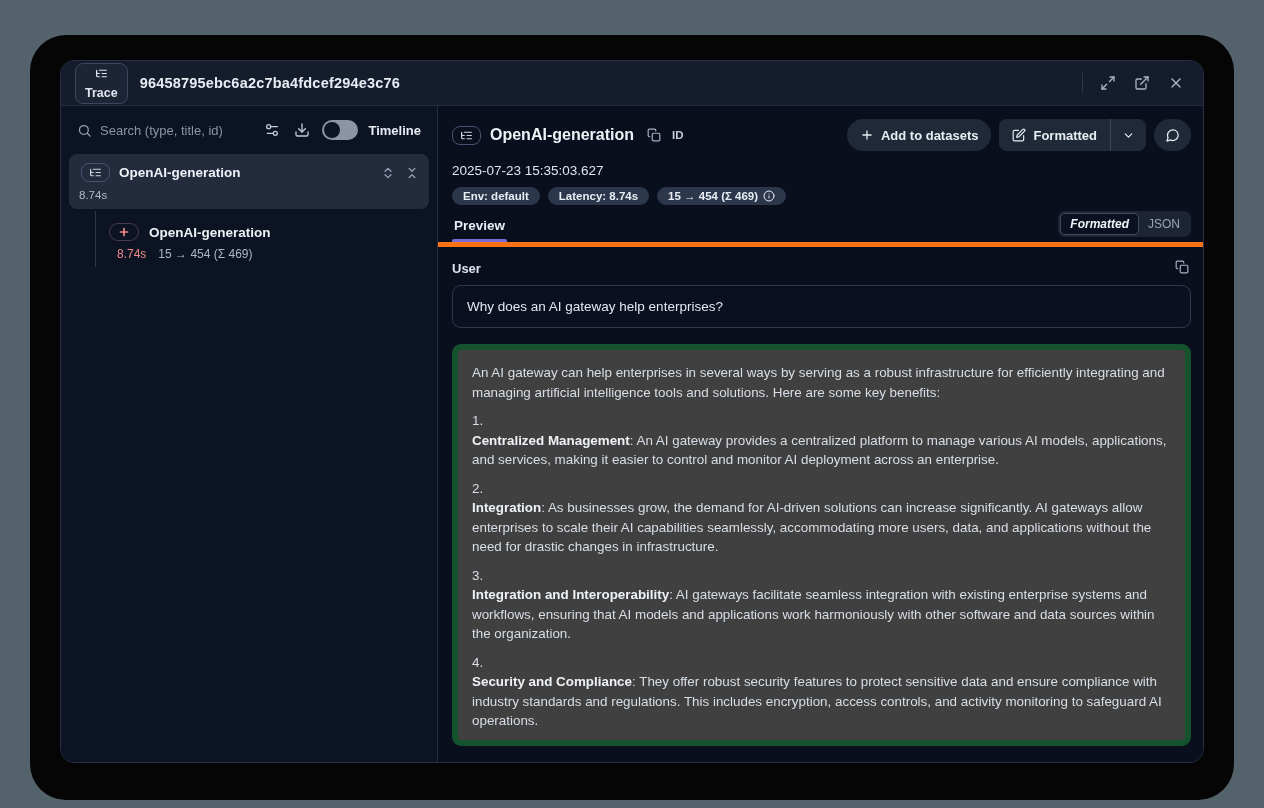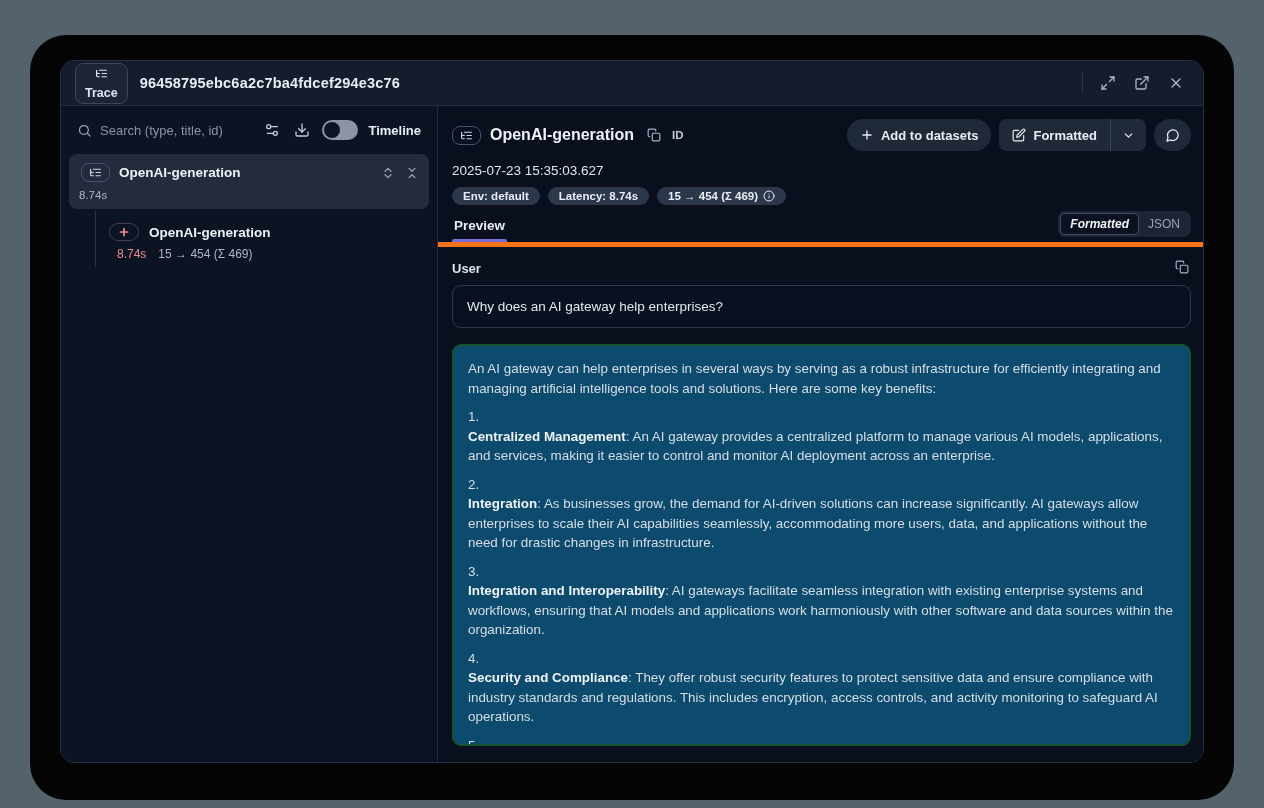--- a/index.html
+++ b/index.html
@@ -122,21 +122,21 @@
   .content { flex:1; min-height:0; overflow:hidden; padding:11px 12px 0 14px; }
   .section-head { display:flex; align-items:flex-end; margin-bottom:9px; }
   .section-label { font-size:13px; font-weight:bold; color:#dfe5ee; }
   .copy-btn { margin-left:auto; background:none; border:none; color:#aab3c5; cursor:pointer;
     display:flex; align-items:center; padding:2px; }
   .user-box {
     border:1px solid #2e3950; border-radius:9px; padding:13px 14px; font-size:13.5px;
     color:#e3e8ef; margin-bottom:16px; background:#0a101f;
   }
   .assistant-box {
-    background:#0c4a6e; border:2px solid #14532d; border-radius:9px;
+    background:#404040; border:6px solid #14532d; border-radius:9px;
     padding:13px 14px 0 14px; height:402px; overflow:hidden;
     font-size:13.4px; line-height:19.5px; color:#d7dee6;
   }
   .assistant-box p { margin-bottom:9px; }
   .a-item { margin-bottom:9px; }
   .a-item strong { color:#eef2f7; }
   svg { display:block; }
 </style>
 </head>
 <body>

